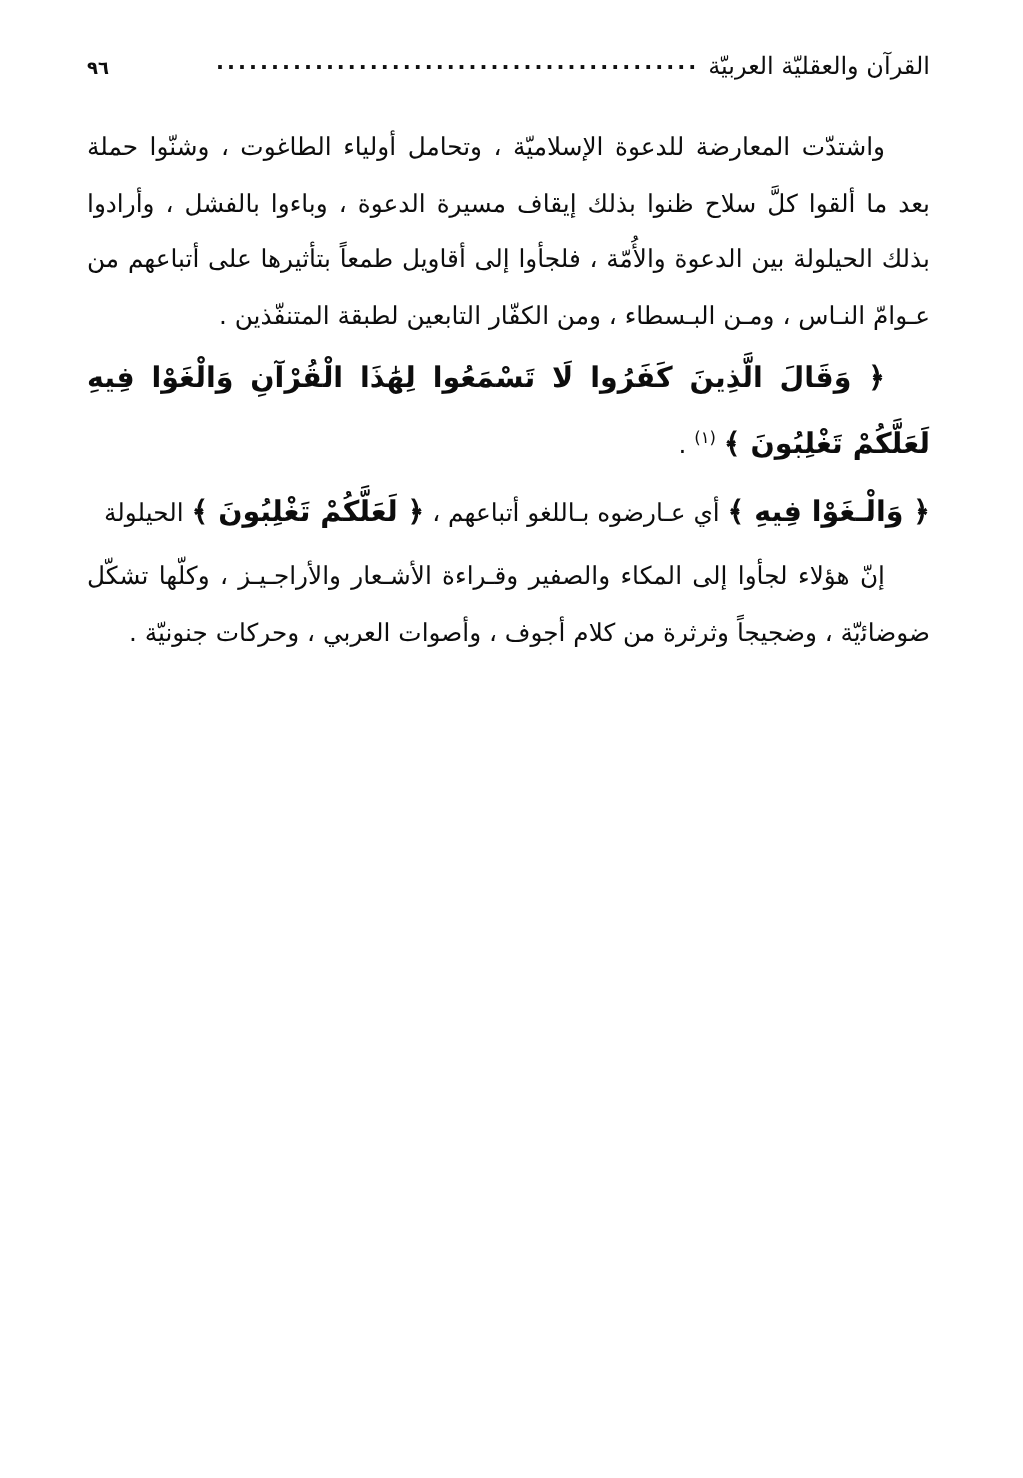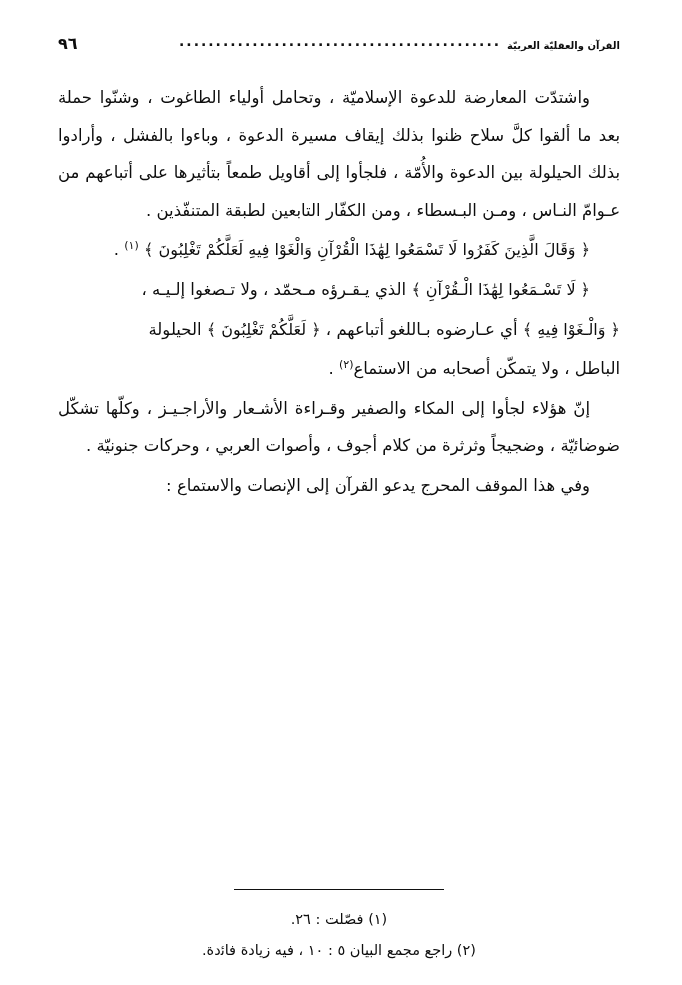--- a/index.html
+++ b/index.html
@@ -29,58 +29,58 @@
     display: flex;
     align-items: baseline;
     direction: rtl;
     font-size: 15.5px;
     font-weight: bold;
     margin-top: 6px;
     margin-bottom: 26px;
     white-space: nowrap;
   }
   .header .title {
-    font-size: 10px;
-    font-weight: bold;
+    font-size: 16px;
+    font-weight: normal;
     letter-spacing: 0;
   }
   .header .dots {
     flex: 1;
     margin: 0 6px;
     overflow: hidden;
     position: relative;
     bottom: 3px;
     color: #111;
     font-size: 14px;
     letter-spacing: 2px;
     white-space: nowrap;
   }
   .header .folio {
-    font-size: 16px;
+    font-size: 12px;
     font-weight: bold;
     direction: rtl;
   }
 
   
   .body {
     direction: rtl;
     text-align: justify;
     text-align-last: right;
     font-size: 16.5px;
     line-height: 2.28;
   }
   p {
     margin: 0 0 2px 0;
   }
   p.indent {
     text-indent: 30px;
   }
   .quran {
-    font-weight: normal;
-    font-size: 16px;
+    font-weight: bold;
+    font-size: 19px;
   }
   sup.fn {
     font-size: 11px;
     vertical-align: super;
     font-weight: normal;
   }
   .para-block {
     margin-bottom: 2px;
   }
 
@@ -118,43 +118,29 @@
 
     <p class="indent">واشتدّت المعارضة للدعوة الإسلاميّة ، وتحامل أولياء الطاغوت ، وشنّوا حملة بعد ما ألقوا كلَّ سلاح ظنوا بذلك إيقاف مسيرة الدعوة ، وباءوا بالفشل ، وأرادوا بذلك الحيلولة بين الدعوة والأُمّة ، فلجأوا إلى أقاويل طمعاً بتأثيرها على أتباعهم من عـوامّ النـاس ، ومـن البـسطاء ، ومن الكفّار التابعين لطبقة المتنفّذين .</p>
 
     <p class="indent para-block">
       <span class="quran">﴿ وَقَالَ الَّذِينَ كَفَرُوا لَا تَسْمَعُوا لِهَٰذَا الْقُرْآنِ وَالْغَوْا فِيهِ لَعَلَّكُمْ تَغْلِبُونَ ﴾</span>
       <sup class="fn">(١)</sup>
       <span>.</span>
     </p>
 
 
-    <p class="indent para-block">
-      <span class="quran">﴿ لَا تَسْـمَعُوا لِهَٰذَا الْـقُرْآنِ ﴾</span>
-      <span>الذي يـقـرؤه مـحمّد ، ولا تـصغوا إلـيـه ،</span>
-    </p>
 
     <p class="para-block">
       <span class="quran">﴿ وَالْـغَوْا فِيهِ ﴾</span>
       <span>أي عـارضوه بـاللغو أتباعهم ،</span>
       <span class="quran">﴿ لَعَلَّكُمْ تَغْلِبُونَ ﴾</span>
       <span>الحيلولة</span>
     </p>
 
-    <p class="para-block">
-      <span>الباطل ، ولا يتمكّن أصحابه من الاستماع</span><sup class="fn">(٢)</sup>
-      <span>.</span>
-    </p>
 
 
     <p class="indent">إنّ هؤلاء لجأوا إلى المكاء والصفير وقـراءة الأشـعار والأراجـيـز ، وكلّها تشكّل ضوضاﺋيّة ، وضجيجاً وثرثرة من كلام أجوف ، وأصوات العربي ، وحركات جنونيّة .</p>
 
-    <p class="indent">وفي هذا الموقف المحرج يدعو القرآن إلى الإنصات والاستماع :</p>
 
   </div>
 
-  <div class="footnote-area">
-    <div class="fn-rule"></div>
-    <div class="fn-line">(١) فصّلت : ٢٦.</div>
-    <div class="fn-line">(٢) راجع مجمع البيان ٥ : ١٠ ، فيه زيادة فاﺋدة.</div>
-  </div>
 
 </div>
 
 </body></html>

